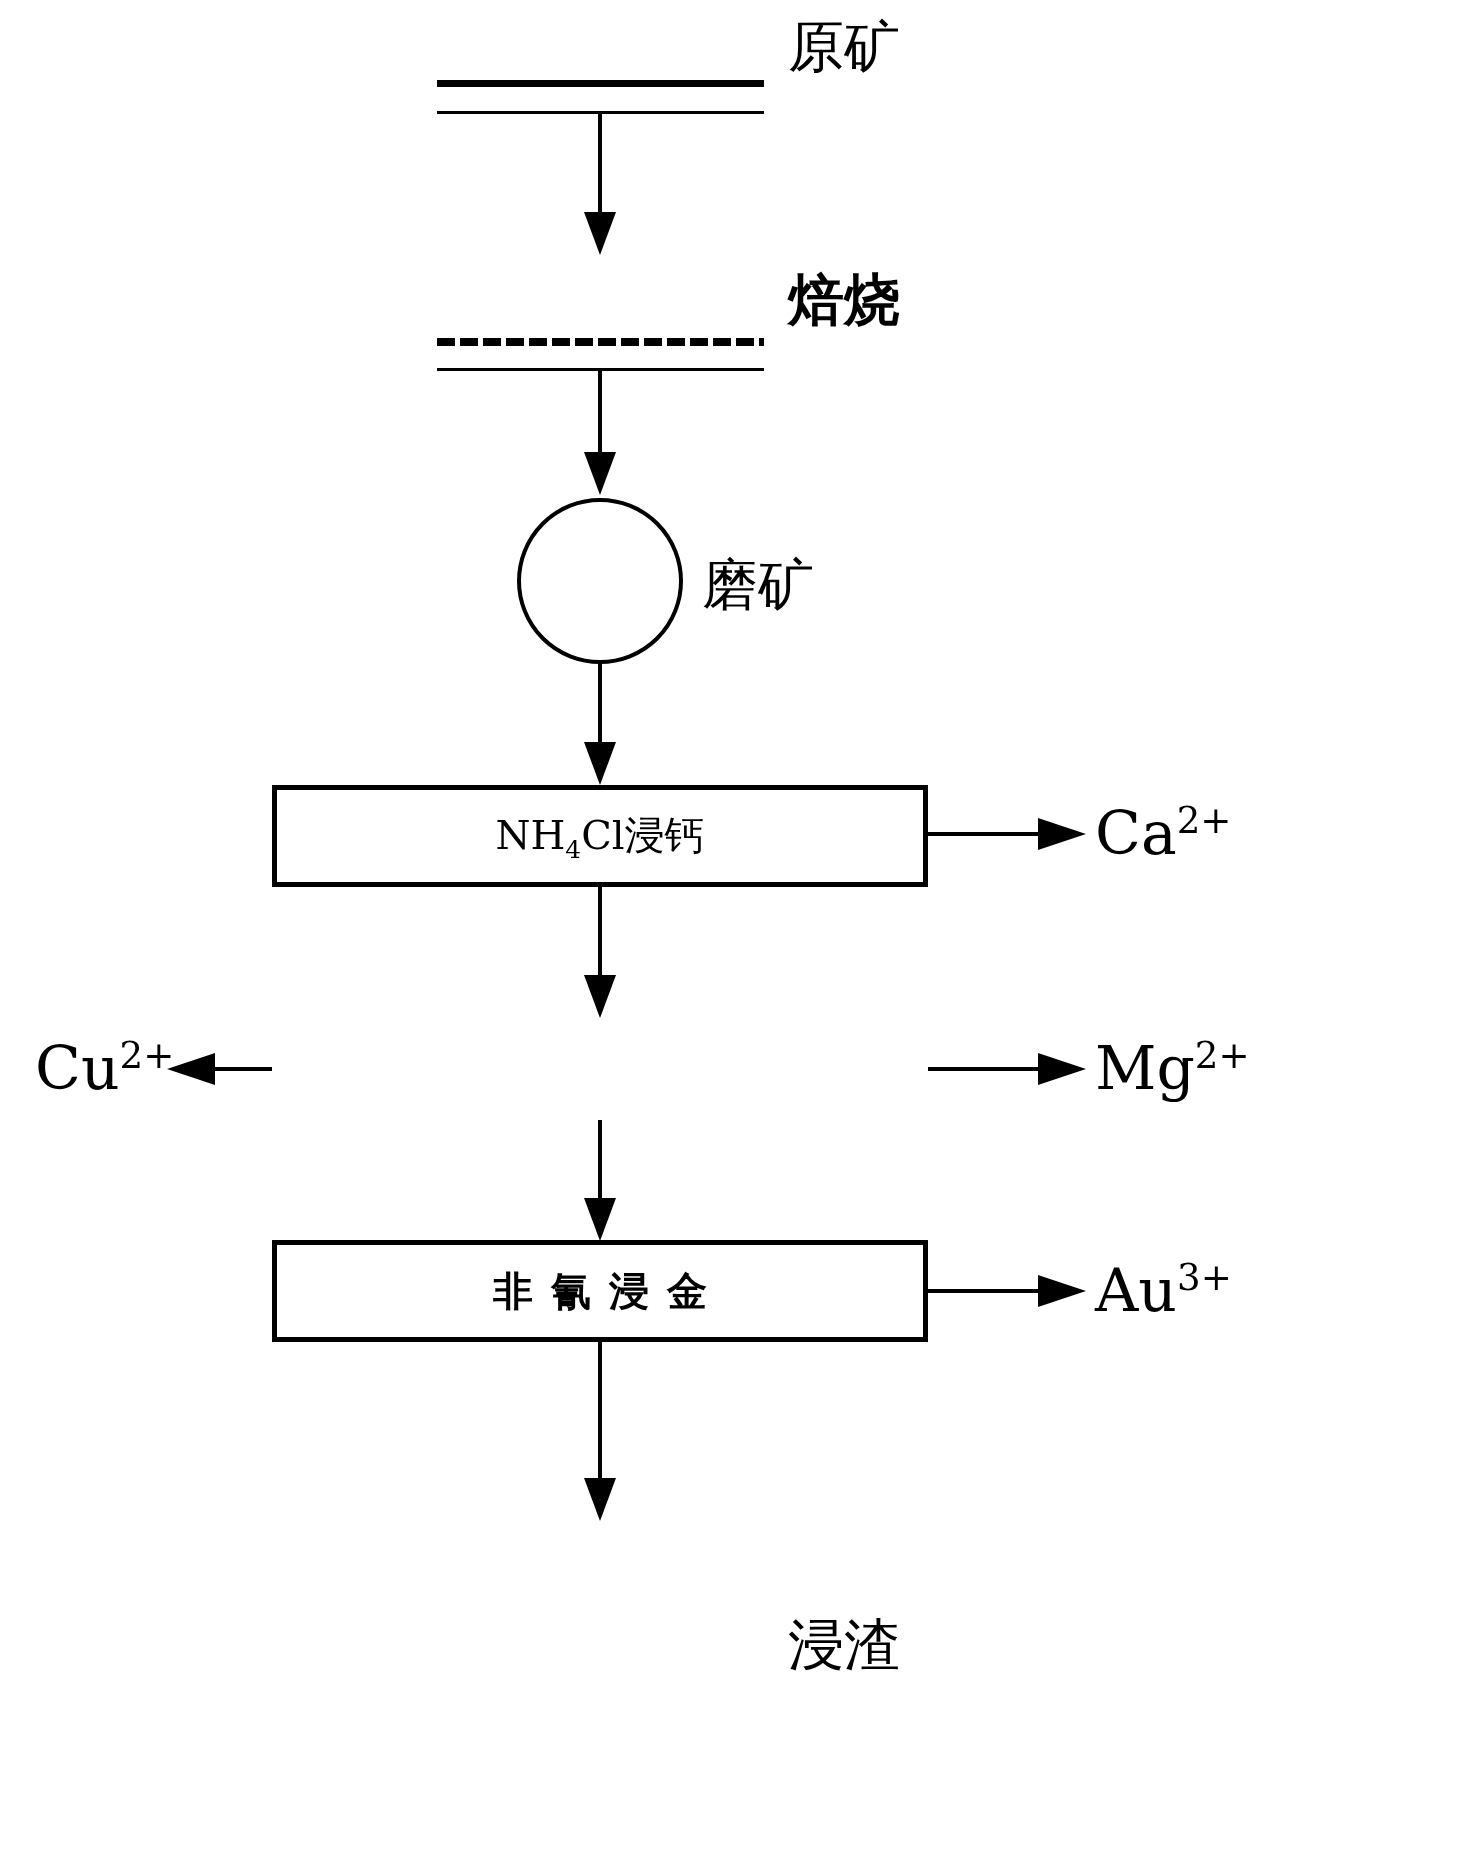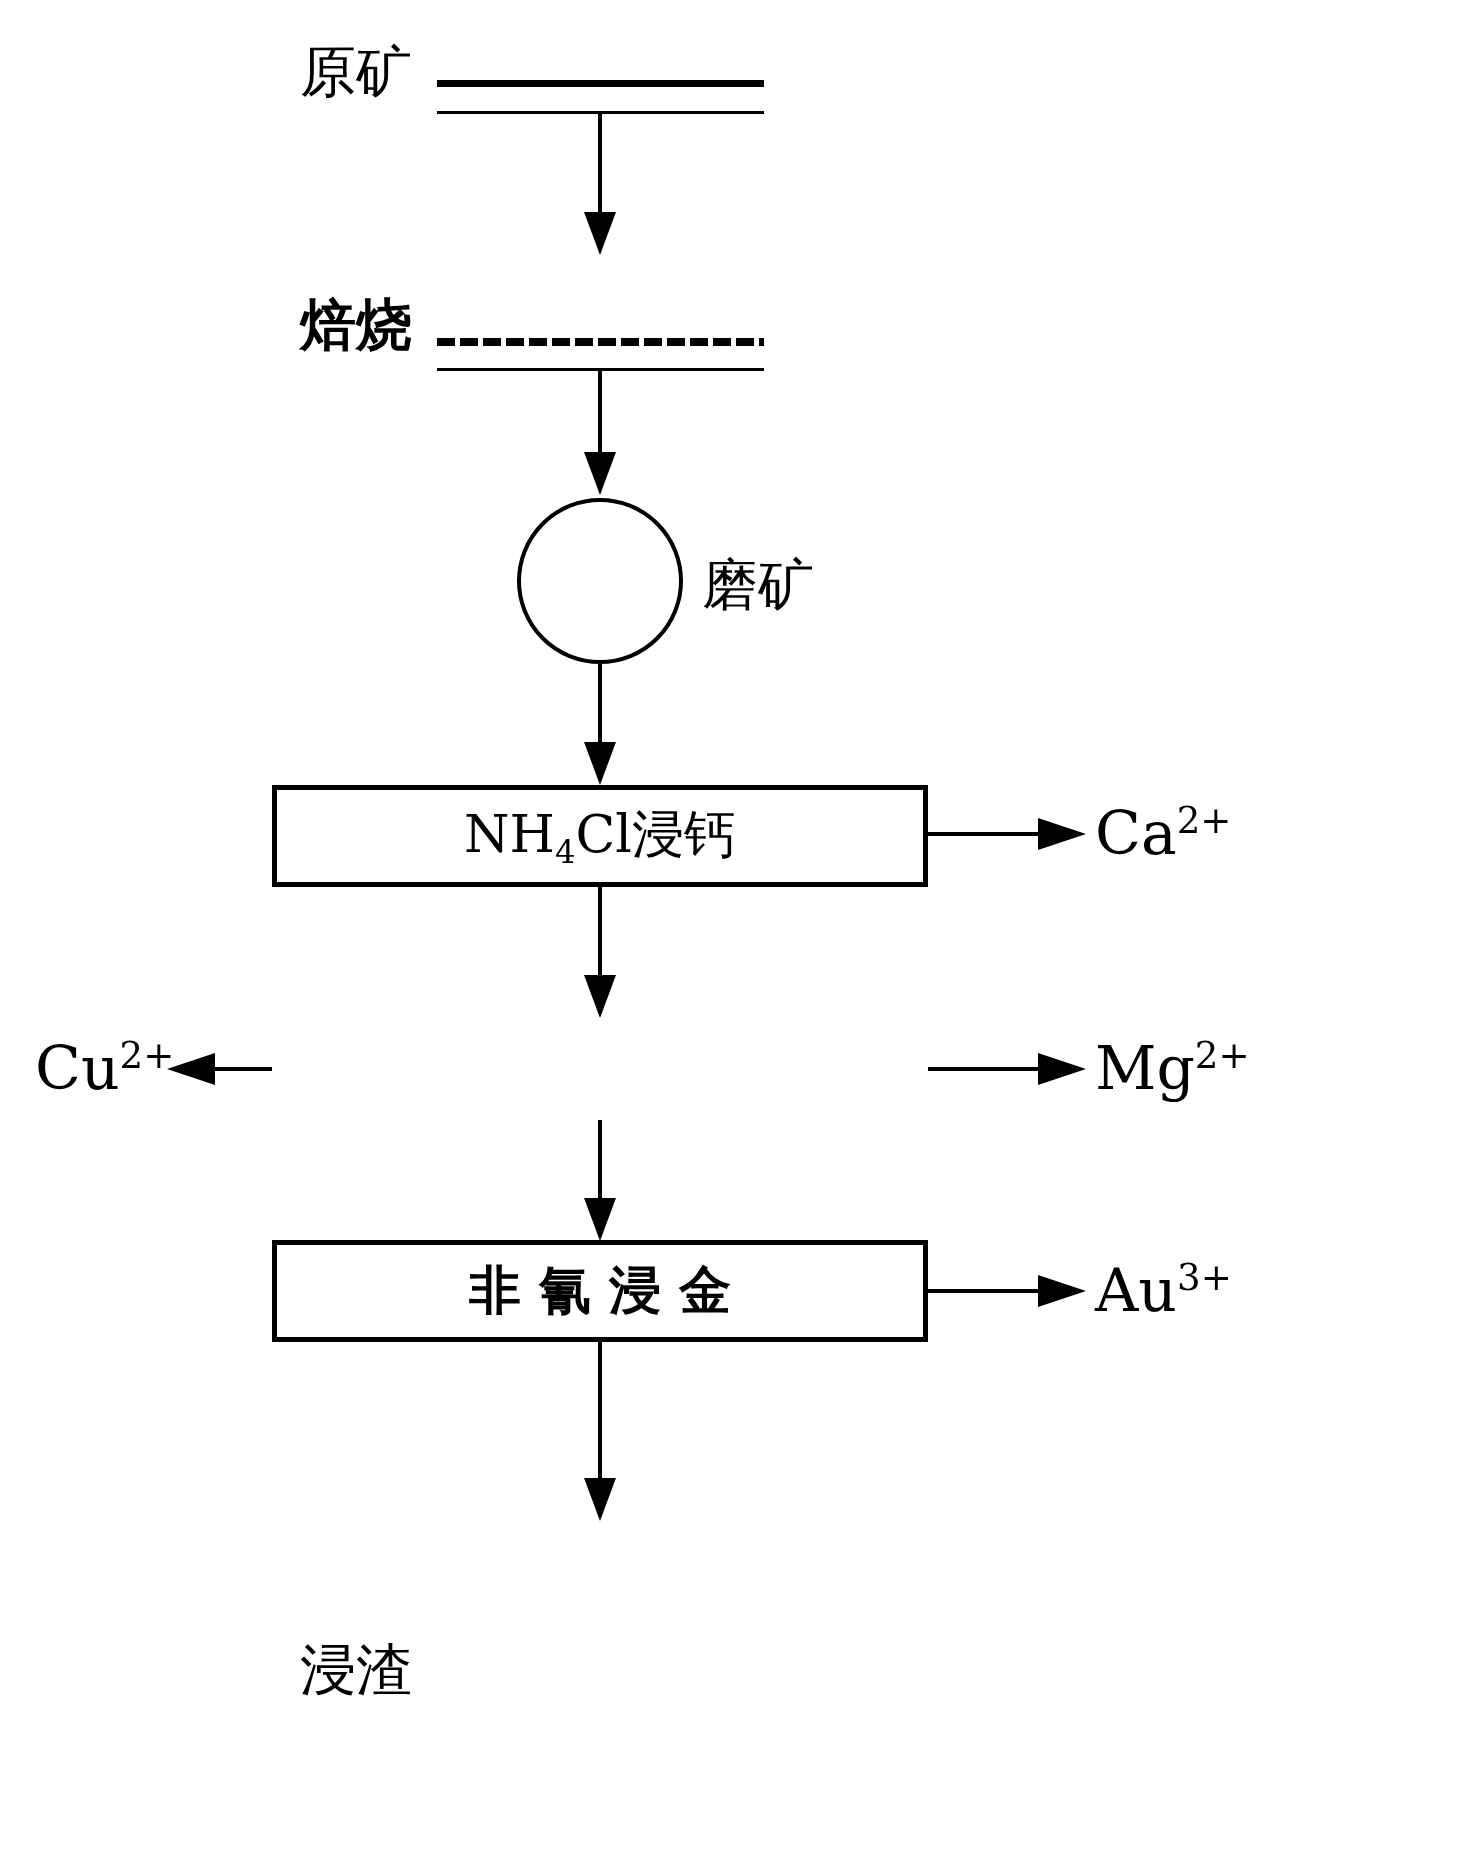--- a/index.html
+++ b/index.html
@@ -21,22 +21,21 @@
     white-space: nowrap;
     color: #000;
   }
   .cn {
     font-size: 56px;
     text-align: center;
   }
   .center-col {
     left: 300px;
     width: 600px;
-    text-align: left;
-    margin-top: 25px;
+    text-align: right;
   }
   .ion {
     font-size: 60px;
   }
   .hline, .vline {
     position: absolute;
     background: #000;
   }
   .dashbar {
     position: absolute;
@@ -53,21 +52,21 @@
     position: absolute;
     left: 272px;
     width: 656px;
     height: 102px;
     border: 5px solid #000;
     box-sizing: border-box;
     background: #fff;
     display: flex;
     align-items: center;
     justify-content: center;
-    font-size: 52px;
+    font-size: 40px;
   }
   .box .spread {
     letter-spacing: 18px;
     padding-left: 18px; 
   }
   .ah-down {
     position: absolute;
     width: 0; height: 0;
     border-left: 16px solid transparent;
     border-right: 16px solid transparent;

